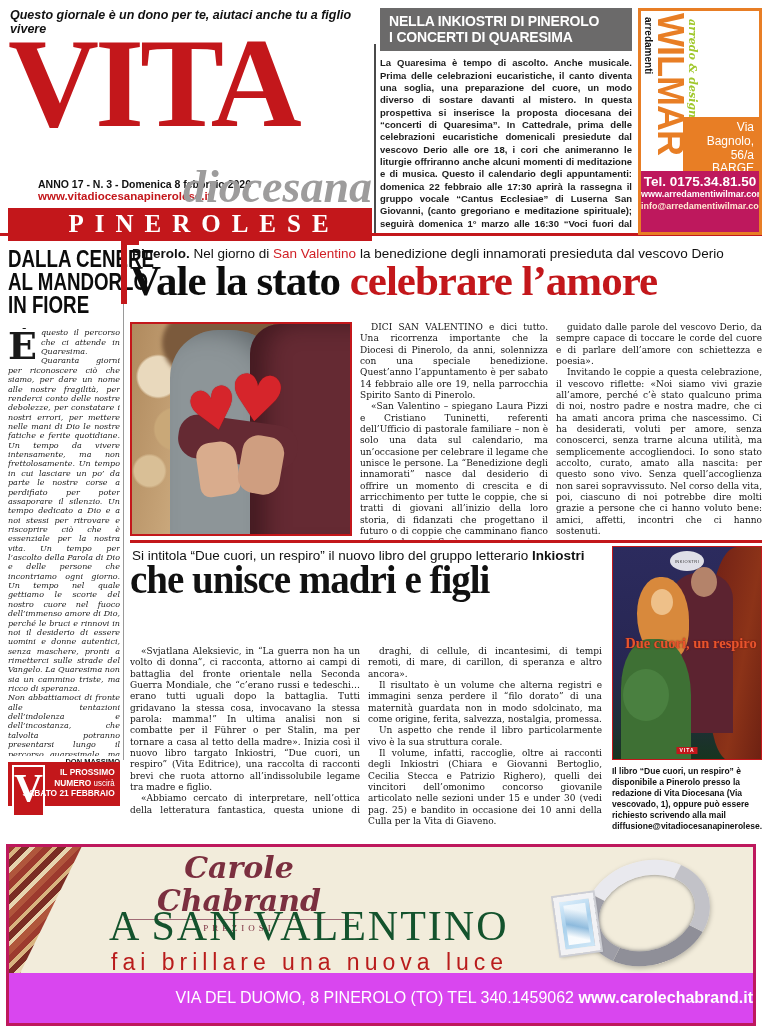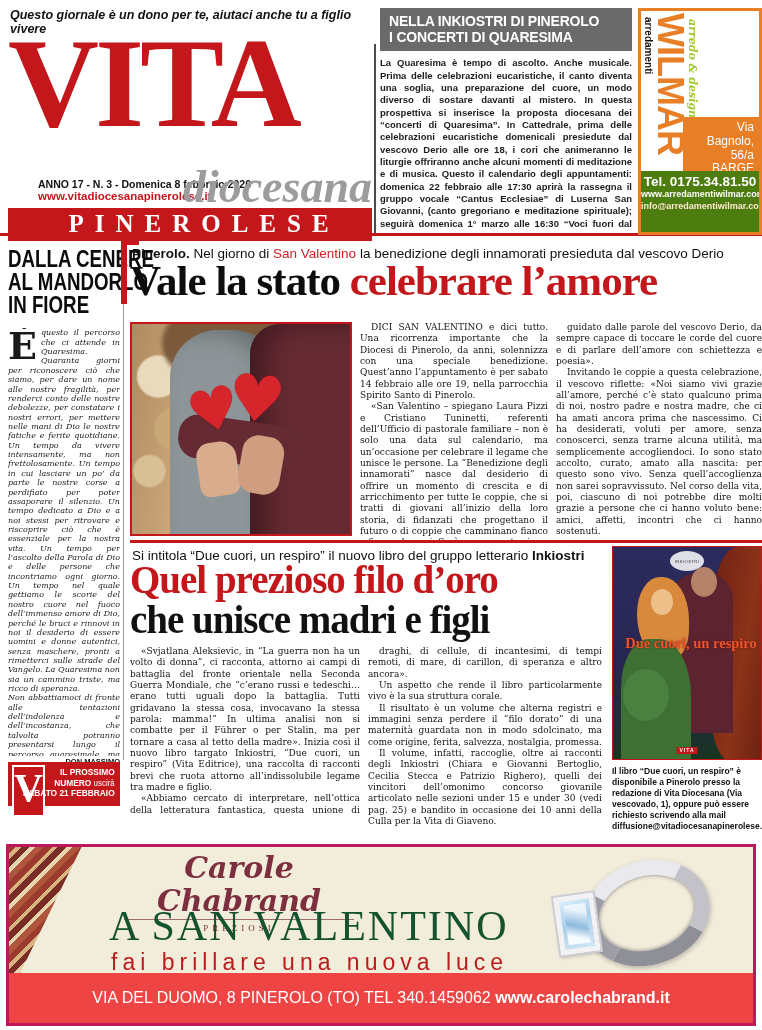--- a/index.html
+++ b/index.html
@@ -37,21 +37,21 @@
   
   .wilmar { position:absolute; left:638px; top:8px; width:124px; height:227px;
             border:3px solid #e87e25; background:#fff; overflow:hidden; }
   .wilmar-vert { position:absolute; left:2px; top:2px; height:160px; display:flex; }
   .wilmar-pre  { writing-mode:vertical-rl; font:bold 10px "Liberation Sans", sans-serif; color:#111; padding-top:4px; }
   .wilmar-name { writing-mode:vertical-rl; font:bold 36px "Liberation Sans", sans-serif;
                  color:#e87e25; letter-spacing:-1px; line-height:0.9; }
   .wilmar-tag  { writing-mode:vertical-rl; font:italic bold 11px "DejaVu Serif", serif; color:#a0c82c; padding-top:6px; }
   .wilmar-addr { position:absolute; right:0; top:106px; left:42px; background:#e87e25; color:#fff;
                  text-align:right; padding:4px 5px 2px; font:12px/1.15 "Liberation Sans", sans-serif; }
-  .wilmar-foot { position:absolute; left:0; right:0; bottom:0; top:160px; background:#4d7c0f; color:#fff;
+  .wilmar-foot { position:absolute; left:0; right:0; bottom:0; top:160px; background:#be185d; color:#fff;
                  text-align:center; padding-top:3px; }
   .wilmar-tel  { font:bold 13.5px "Liberation Sans", sans-serif; }
   .wilmar-web  { font:bold 9px/1.3 "Liberation Sans", sans-serif; }
   .wilmar-mail { font:bold 9px/1.3 "Liberation Sans", sans-serif; color:#ffe9d2; }
 
   
   .edit-col { position:absolute; left:8px; top:248px; width:112px; }
   .edit-title { font:bold 24px/0.95 "Liberation Sans", sans-serif; color:#0c0c0c;
                 transform:scaleX(0.78); transform-origin:left top; white-space:nowrap; }
   .edit-body { margin-top:12px; font:italic 8px/1.17 "DejaVu Serif", serif; color:#1a1a1a;
@@ -181,22 +181,22 @@
   .ring-band { position:absolute; right:8px; top:4px; width:128px; height:104px; border-radius:50%;
                border:15px solid #c2c2c8;
                border-top-color:#e9e9ee; border-left-color:#9d9da6; border-bottom-color:#8f8f98;
                transform:rotate(-18deg); box-shadow:inset 0 0 4px #777, 0 2px 5px rgba(0,0,0,.25); }
   .ring-stone { position:absolute; left:28px; top:38px; width:40px; height:58px;
                 background:linear-gradient(160deg,#dceefb 0%, #a9d0ec 45%, #cfe7f7 100%);
                 border:5px solid #f2f2f5; box-shadow:0 0 0 2px #cdced4, 0 2px 4px rgba(0,0,0,.3);
                 transform:rotate(-8deg); }
   .ring-stone::before { content:""; position:absolute; inset:4px;
                         background:linear-gradient(20deg, rgba(255,255,255,.9) 0 20%, rgba(120,170,210,.6) 45%, rgba(255,255,255,.7) 80%); }
-  .jewel-foot { position:absolute; left:0; right:0; bottom:0; height:50px; background:#ef4444;
-                color:#fff; text-align:center; font:16px/50px "Liberation Sans", sans-serif; }
+  .jewel-foot { position:absolute; left:0; right:0; bottom:0; height:50px; background:#d946ef;
+                color:#fff; text-align:right; font:16px/50px "Liberation Sans", sans-serif; }
   .jewel-foot b { font-weight:bold; }
 </style>
 </head>
 <body>
 
 <div class="page">
 
   <div class="topline">Questo giornale è un dono per te, aiutaci anche tu a figlio vivere</div>
 
   <div class="masthead">
@@ -288,32 +288,31 @@
     <p>Invitando le coppie a questa celebrazione, il vescovo riflette: «Noi siamo vivi grazie all’amore, perché c’è stato qualcuno prima di noi, nostro padre e nostra madre, che ci ha amati ancora prima che nascessimo. Ci ha desiderati, voluti per amore, senza conoscerci, senza trarne alcuna utilità, ma semplicemente accogliendoci. Io sono stato accolto, curato, amato alla nascita: per questo sono vivo. Senza quell’accoglienza non sarei sopravvissuto. Nel corso della vita, poi, ciascuno di noi potrebbe dire molti grazie a persone che ci hanno voluto bene: amici, affetti, incontri che ci hanno sostenuti.</p>
     <div class="segue">SEGUE A PAGINA 31</div>
   </div>
 
   <div class="mid-rule"></div>
 
   <div class="kicker2">
     <span>Si intitola “Due cuori, un respiro” il nuovo libro del gruppo letterario </span><b>Inkiostri</b>
   </div>
   <div class="book-headline">
-    <span class="l1">Quel prezioso filo d’oro</span>
     <span class="l2">che unisce madri e figli</span>
   </div>
 
   <div class="book-col col-c">
     <p>«Svjatlana Aleksievic, in “La guerra non ha un volto di donna”, ci racconta, attorno ai campi di battaglia del fronte orientale nella Seconda Guerra Mondiale, che “c’erano russi e tedeschi… erano tutti uguali dopo la battaglia. Tutti gridavano la stessa cosa, invocavano la stessa parola: mamma!” In ultima analisi non si combatte per il Führer o per Stalin, ma per tornare a casa al tetto della madre». Inizia così il nuovo libro targato Inkiostri, “Due cuori, un respiro” (Vita Editrice), una raccolta di racconti brevi che ruota attorno all’indissolubile legame tra madre e figlio.</p>
     <p>«Abbiamo cercato di interpretare, nell’ottica della letteratura fantastica, questa unione di sangue, di alito, di latte, di pelle che si sfiora e si lascia sfiorare – spiegano gli autori –. Leggerete di</p>
   </div>
   <div class="book-col col-d">
     <p>draghi, di cellule, di incantesimi, di tempi remoti, di mare, di carillon, di speranza e altro ancora».</p>
+    <p>Il risultato è un volume che alterna registri e immagini senza perdere il “filo dorato” di una maternità guardata non in modo sdolcinato, ma come origine, ferita, salvezza, nostalgia, promessa.</p>
     <p>Un aspetto che rende il libro particolarmente vivo è la sua struttura corale.</p>
-    <p>Il risultato è un volume che alterna registri e immagini senza perdere il “filo dorato” di una maternità guardata non in modo sdolcinato, ma come origine, ferita, salvezza, nostalgia, promessa.</p>
     <p>Il volume, infatti, raccoglie, oltre ai racconti degli Inkiostri (Chiara e Giovanni Bertoglio, Cecilia Stecca e Patrizio Righero), quelli dei vincitori dell’omonimo concorso giovanile articolato nelle sezioni under 15 e under 30 (vedi pag. 25) e bandito in occasione dei 10 anni della Culla per la Vita di Giaveno.</p>
 
   </div>
 
   <div class="cover">
     <div class="tree"></div>
     <div class="man"></div>
     <div class="man-head"></div>
     <div class="woman-hair"></div>
     <div class="woman-face"></div>

